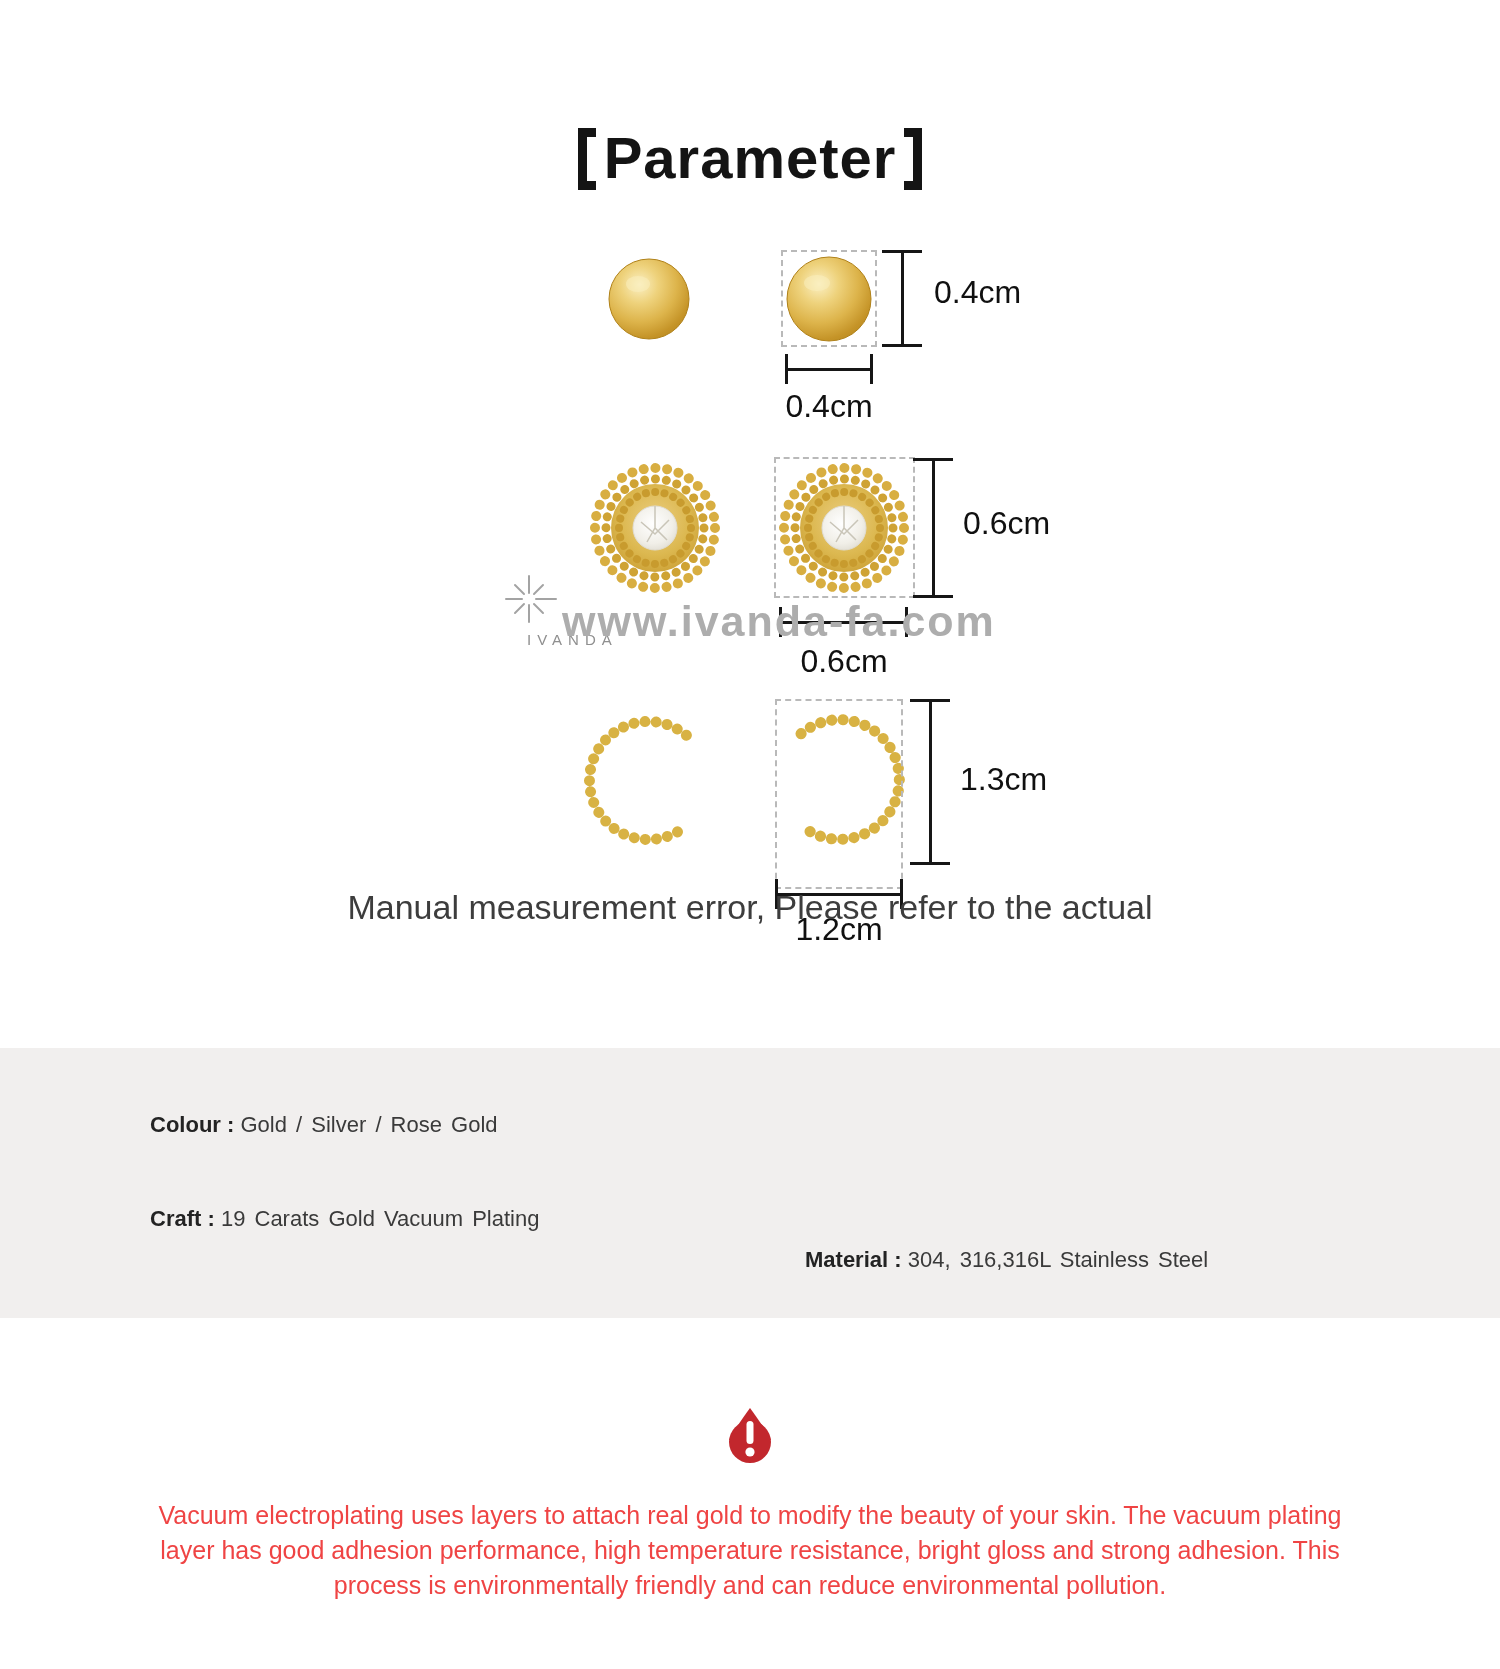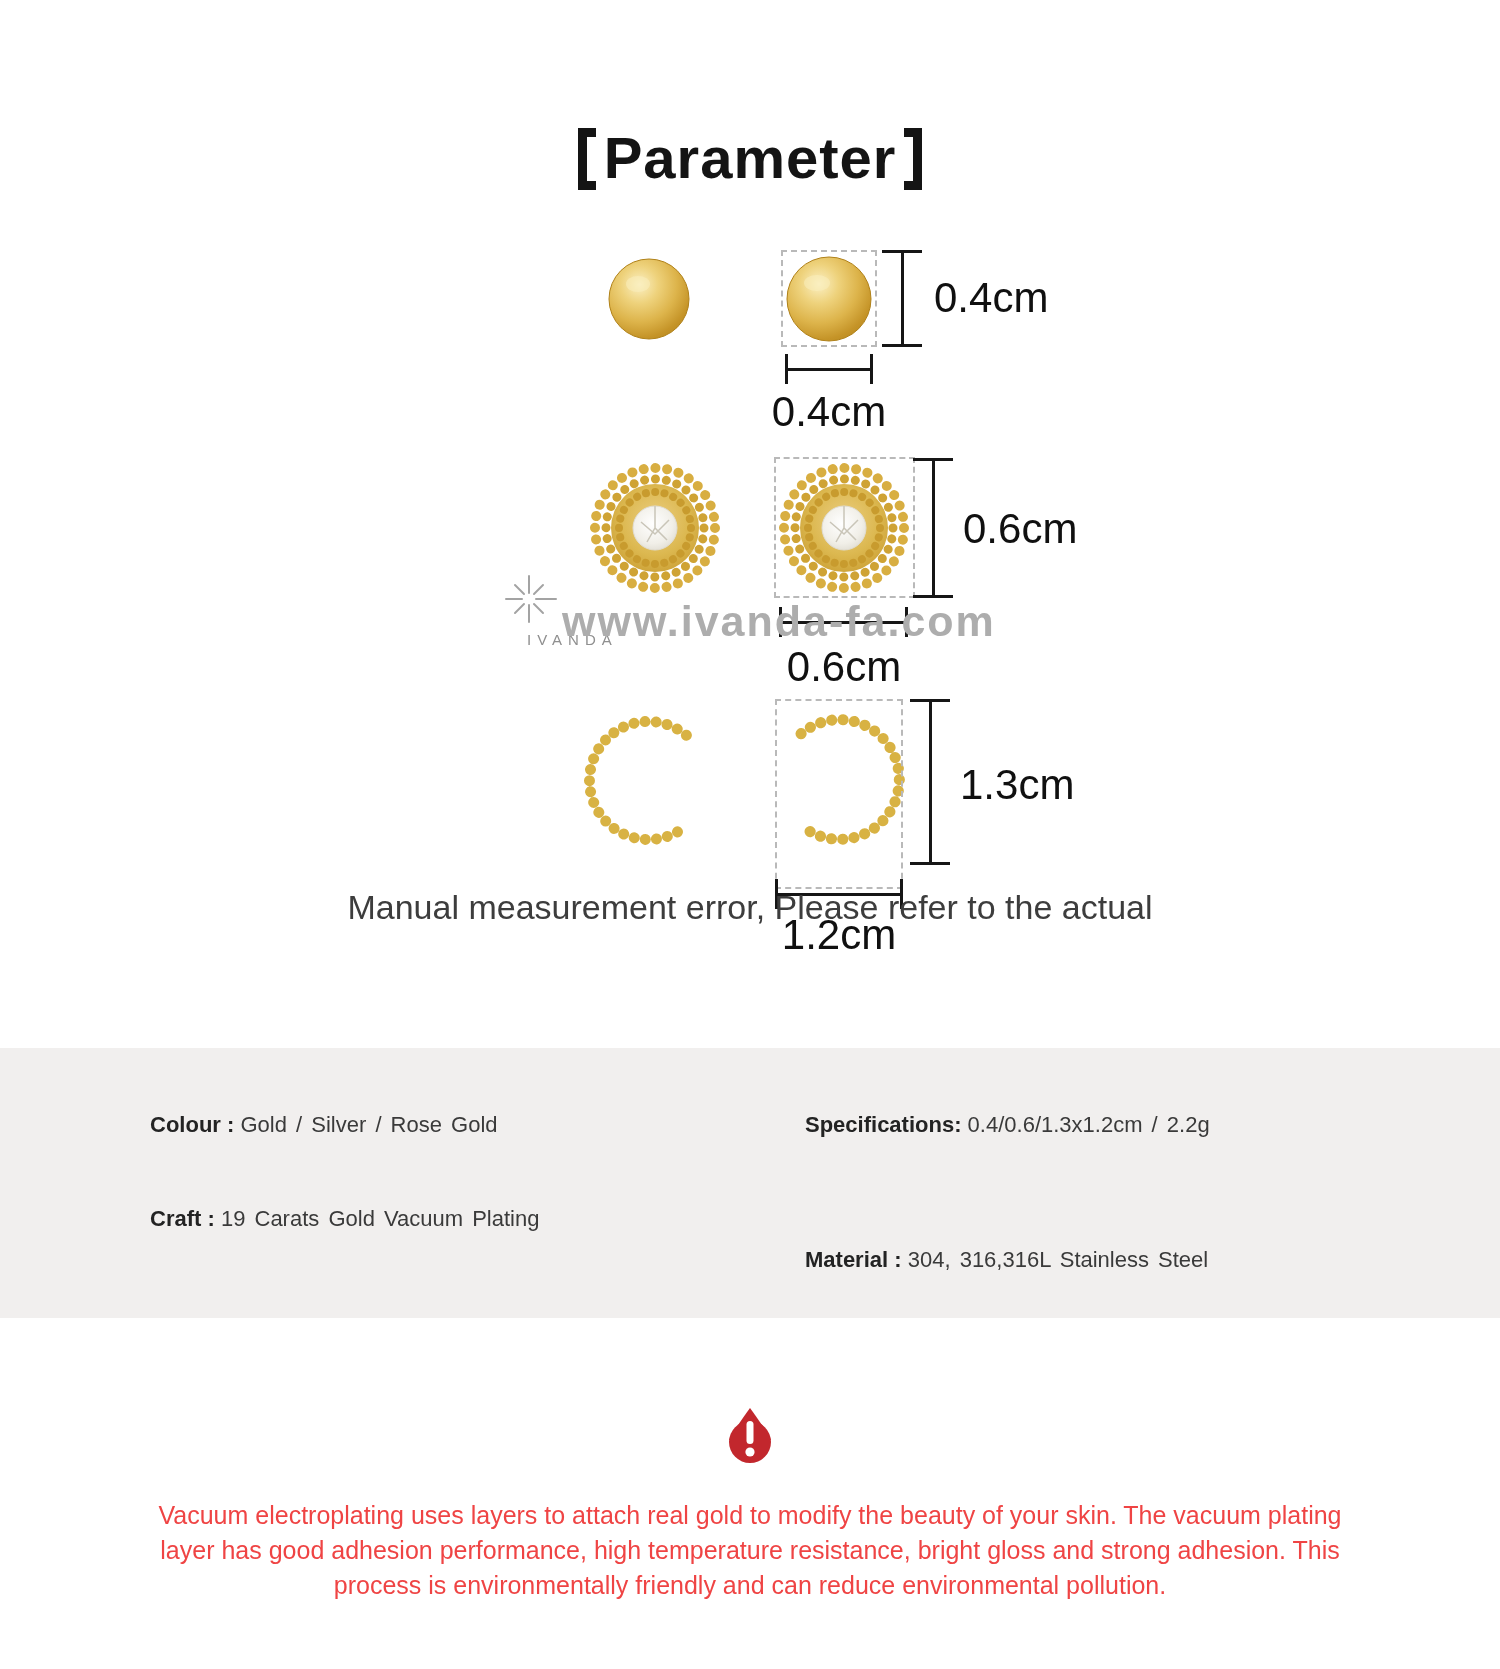--- a/index.html
+++ b/index.html
@@ -19,21 +19,21 @@
   .lent-right { border:9px solid #141414; border-left:none;  margin-left:8px; }
 
   
   .vdim { border-top:3px solid #161616; border-bottom:3px solid #161616; }
   .vdim::before { content:""; position:absolute; left:50%; top:0; bottom:0;
                   width:3px; margin-left:-1.5px; background:#161616; }
   .hdim { border-left:3px solid #161616; border-right:3px solid #161616; }
   .hdim::before { content:""; position:absolute; top:50%; left:0; right:0;
                   height:3px; margin-top:-1.5px; background:#161616; }
   .dashbox { border:2px dashed #b9b9b9; }
-  .mlabel { font-size:42px; color:#101010; white-space:nowrap; }
+  .mlabel { font-size:32px; color:#101010; white-space:nowrap; }
   .mlabel.center { text-align:center; }
 
   
   .wm-url { font-size:43px; color:#adadad; letter-spacing:2px; z-index:6; white-space:nowrap; }
   .wm-brand { font-size:15px; color:#8f8f8f; letter-spacing:6px; z-index:6;margin-left:35px; }
 
   .note { left:0; right:0; top:888px; text-align:center; font-size:34px; color:#3d3d3d; }
 
   
   .panel { left:0; top:1048px; width:1500px; height:270px; background:#f1efee; }
@@ -139,24 +139,20 @@
   <div class="abs hdim" style="left:775px; top:879px; width:128px; height:30px;"></div>
   <div class="abs mlabel center" style="left:774px; top:911px; width:130px;">1.2cm</div>
 
   <div class="abs note">Manual measurement error, Please refer to the actual</div>
 
   <div class="abs panel">
     <div class="spec-line" style="left:150px; top:64px;">
       <span class="lbl">Colour :</span>
       <span class="val">Gold / Silver / Rose Gold</span>
     </div>
-    <div class="spec-line" style="left:805px; top:64px;">
-      <span class="lbl">Specifications:</span>
-      <span class="val">0.4/0.6/1.3x1.2cm / 2.2g</span>
-    </div>
     <div class="spec-line" style="left:150px; top:158px;">
       <span class="lbl">Craft :</span>
       <span class="val">19 Carats Gold Vacuum Plating</span>
     </div>
     <div class="spec-line" style="left:805px; top:158px;margin-top:41px;">
       <span class="lbl">Material :</span>
       <span class="val">304, 316,316L Stainless Steel</span>
     </div>
   </div>
 

